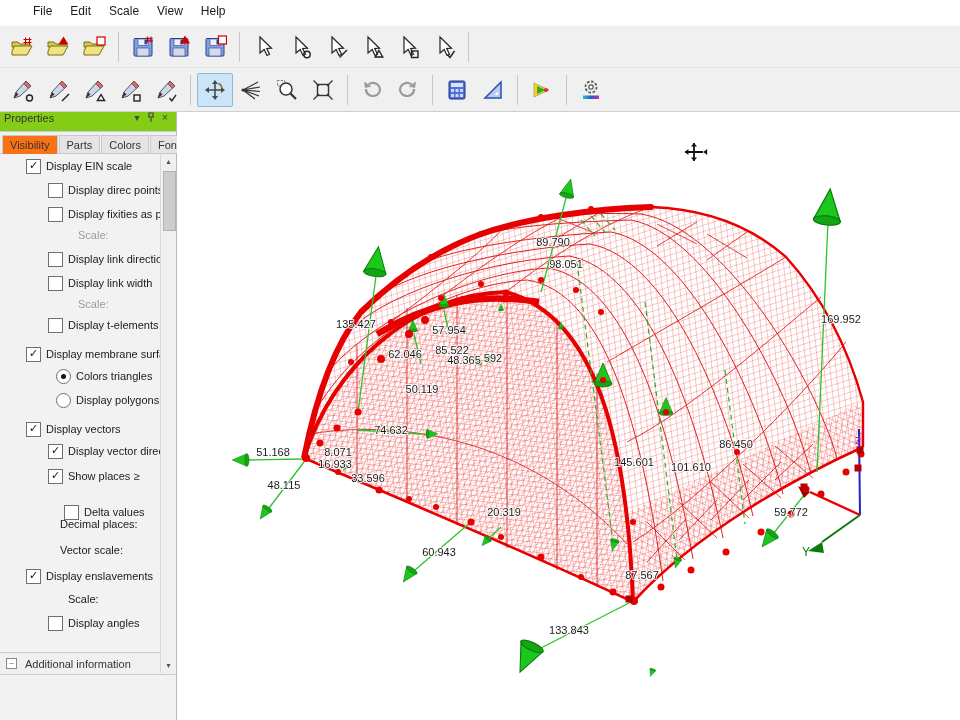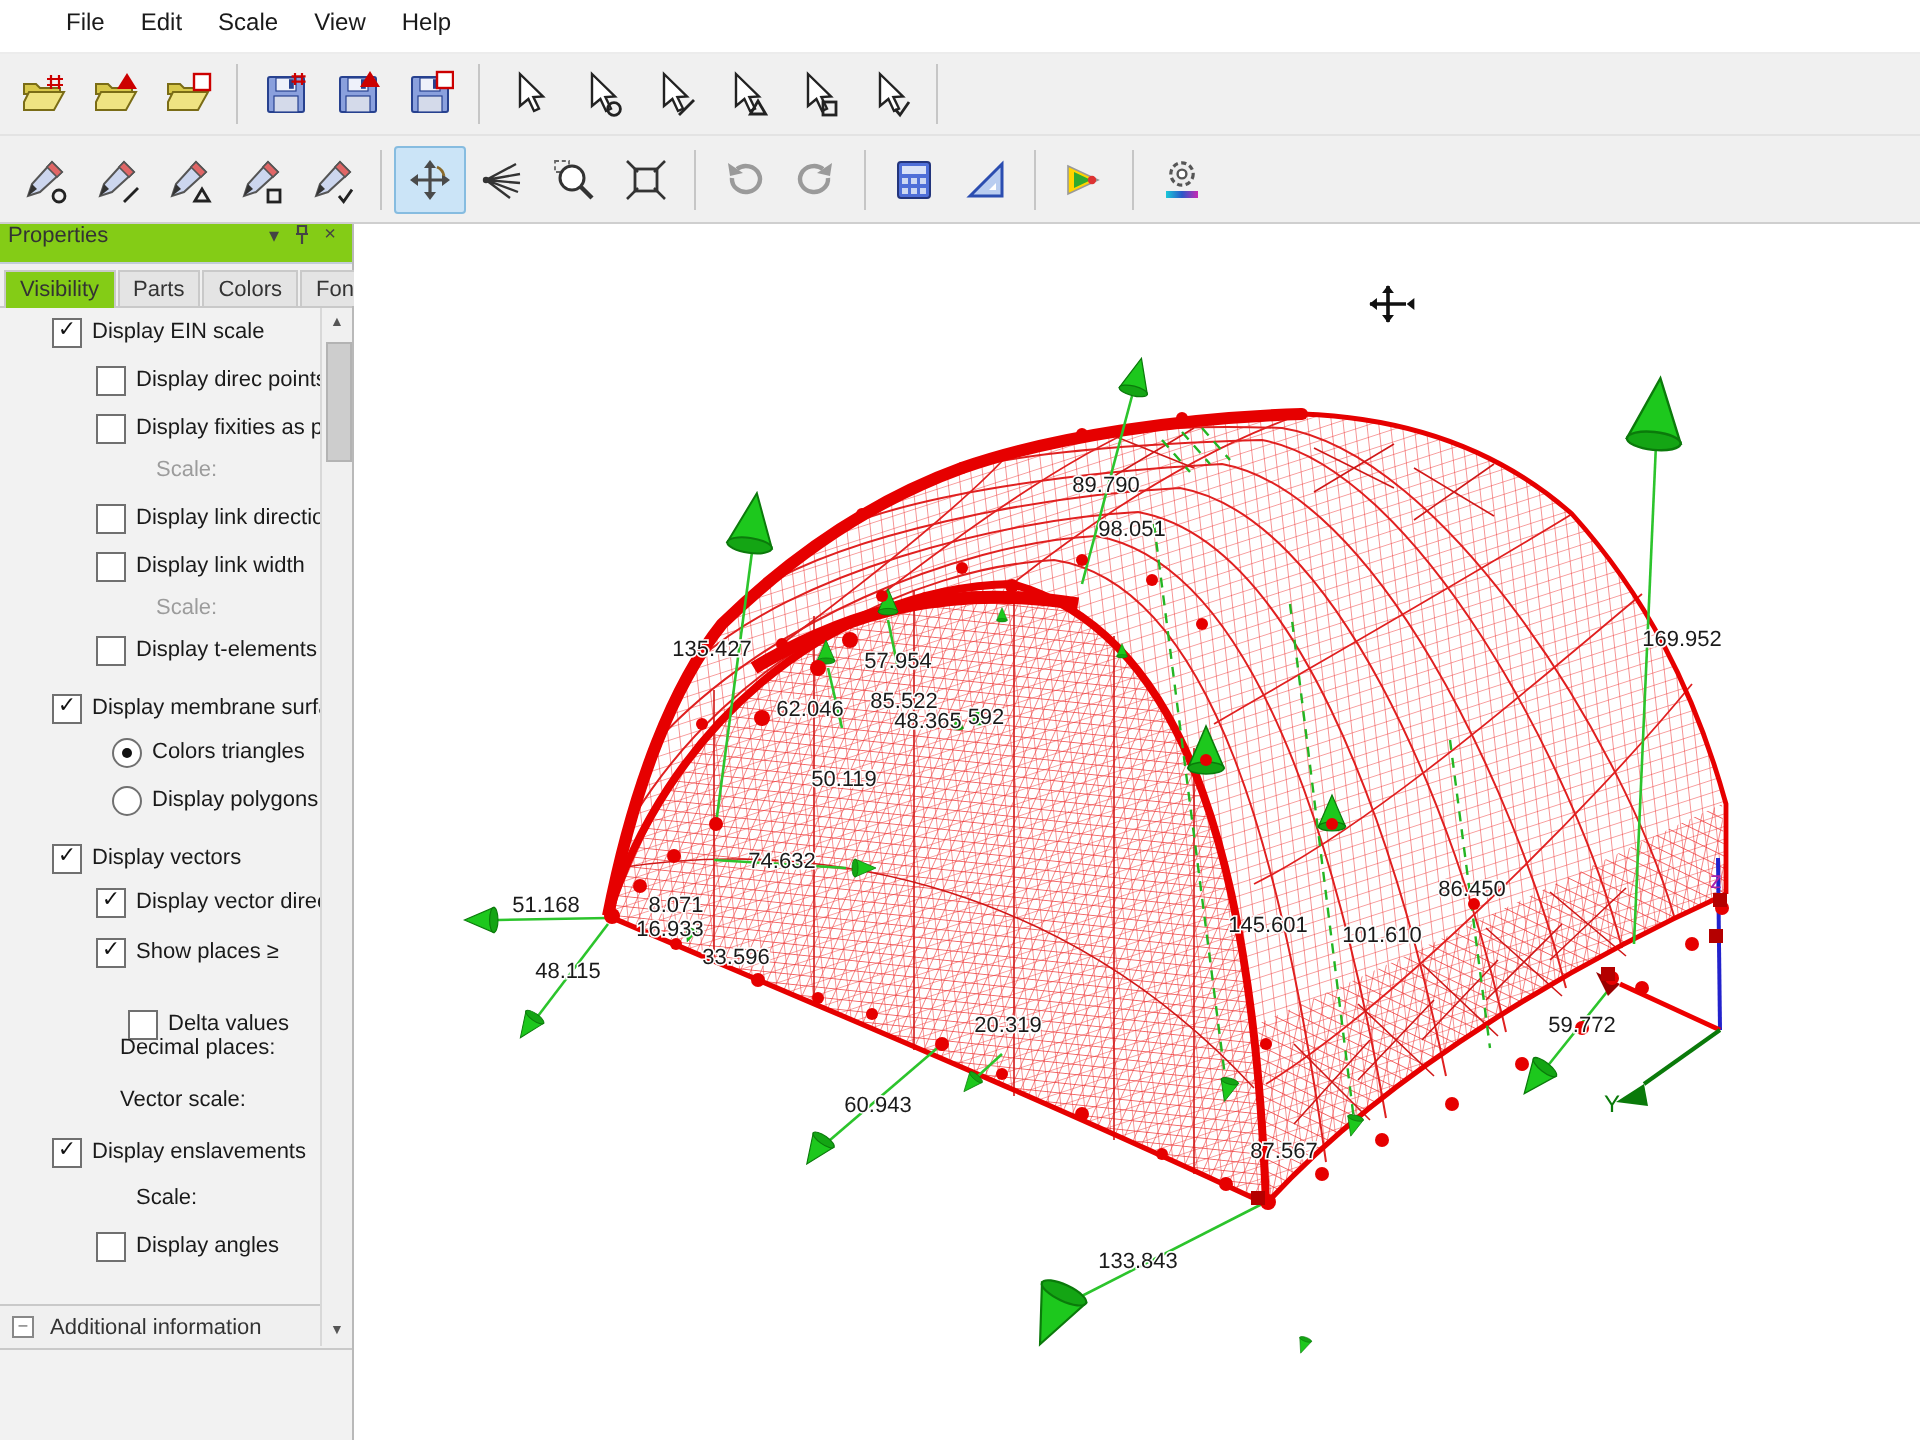--- a/index.html
+++ b/index.html
@@ -18,21 +18,21 @@
   .sep{width:1px;height:30px;background:#c6c6c6;margin:0 6px}
   .ovr-stroke{stroke:#222;stroke-width:1.4;fill:none}
   
   .main{flex:1;display:flex;min-height:0}
   .panel{width:176px;background:#f0f0f0;border-right:1px solid #b9b9b9;display:flex;flex-direction:column}
   .panel-header{height:19px;background:#84cc16;border-bottom:1px solid #c2cdd8;display:flex;padding:0 4px}
   .panel-title{flex:1;font-size:11px;color:#333}
   .ph-ic{width:14px;text-align:center;color:#444;font-size:10px}
   .tabs{height:21px;display:flex;align-items:flex-end;background:#f0f0f0;padding-left:2px;border-bottom:1px solid #c9c9c9}
   .tab{font-size:11px;padding:3px 7px 2px;border:1px solid #c9c9c9;border-bottom:none;background:#e4e4e4;margin-right:1px;color:#333}
-  .tab.active{background:#84cc16;padding-bottom:3px;position:relative;top:1px}
+  .tab.active{background:#f97316;padding-bottom:3px;position:relative;top:1px}
   .panel-body{position:relative;flex:1;background:#f2f2f2;overflow:hidden}
   .row{position:absolute;height:20px;display:flex;align-items:center;white-space:nowrap;font-size:11px}
   .cb{width:13px;height:13px;background:#fff;border:1px solid #707070;display:inline-flex;align-items:center;justify-content:center;margin-right:5px;flex:0 0 13px}
   .cb .mark{font-size:11px;line-height:11px;color:#111;display:none;margin-top:-2px}
   .cb.checked .mark{display:block}
   .rb{width:13px;height:13px;border-radius:50%;background:#fff;border:1px solid #707070;display:inline-flex;align-items:center;justify-content:center;margin-right:5px;flex:0 0 13px}
   .rb .dot{width:5px;height:5px;border-radius:50%;background:#111;display:none}
   .rb.selected .dot{display:block}
   .gray{color:#9c9c9c}
   .section{position:absolute;left:0;right:0;top:498px;height:21px;border-top:1px solid #c9c9c9;border-bottom:1px solid #c9c9c9;background:#f0f0f0;display:flex;align-items:center;padding-left:6px;font-size:11px;color:#333}

